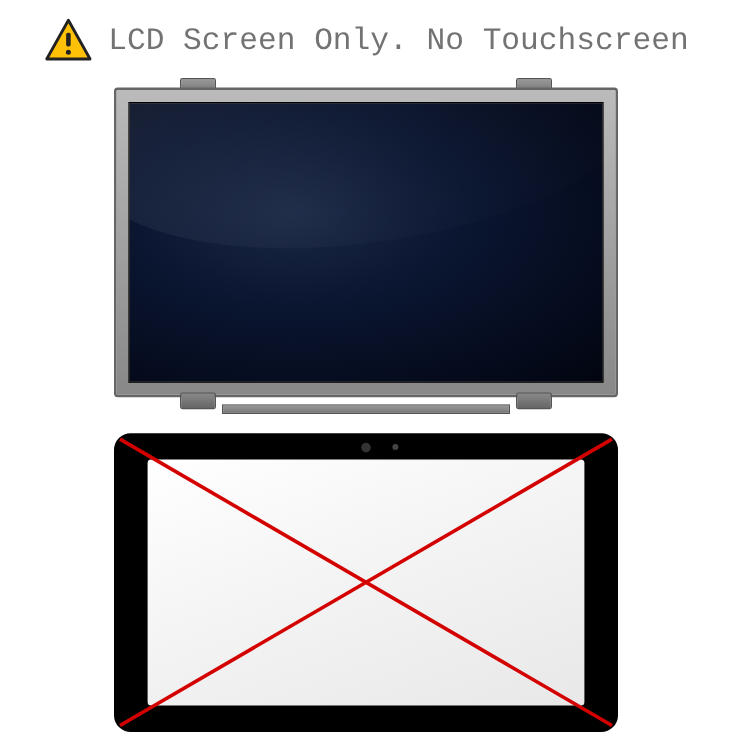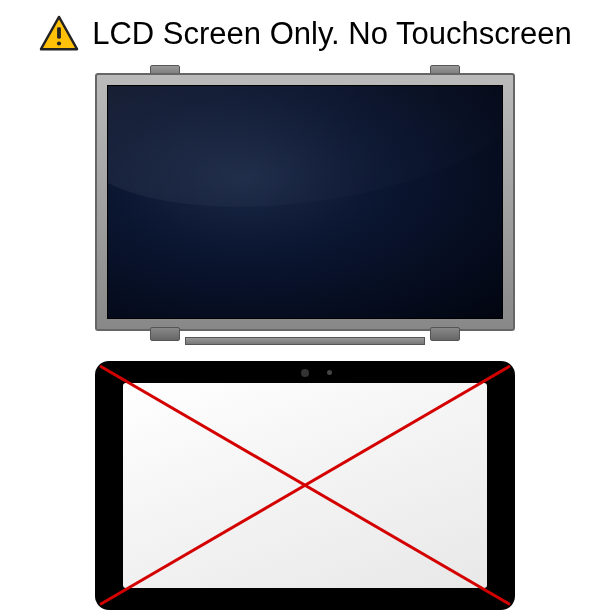--- a/index.html
+++ b/index.html
@@ -17,23 +17,24 @@
       display: flex;
       align-items: center;
       gap: 12px;
       margin-bottom: 20px;
     }
     .warning-triangle {
       width: 42px;
       height: 38px;
     }
     .header-text {
-      font-size: 31px;
-      color: #000000;
+      font-size: 26px;
+      color: #737373;
       font-weight: 400;
+      font-family: Liberation Mono, monospace;
     }
     .lcd-container {
       width: 420px;
       height: 260px;
       position: relative;
       margin-bottom: 30px;
     }
     .lcd-tab {
       position: absolute;
       width: 30px;

